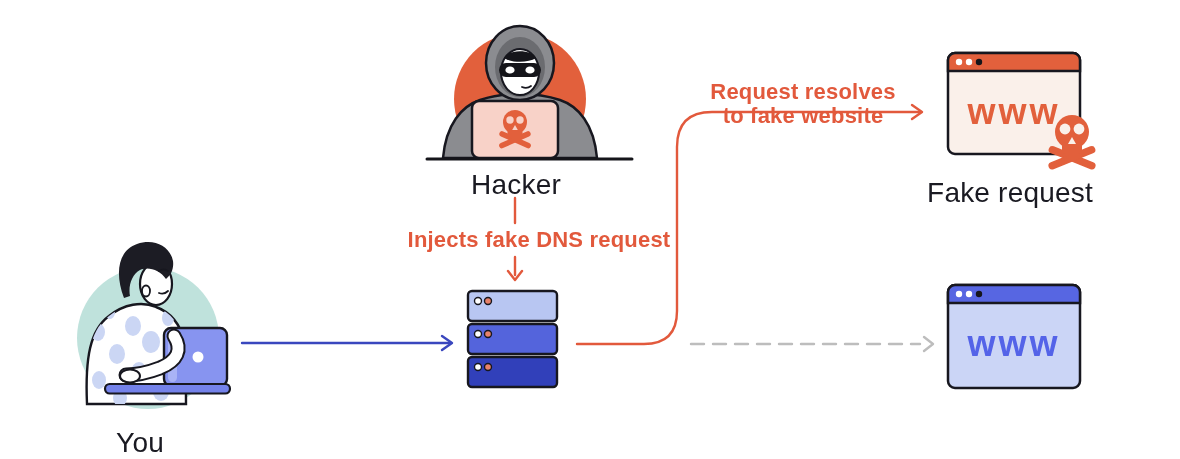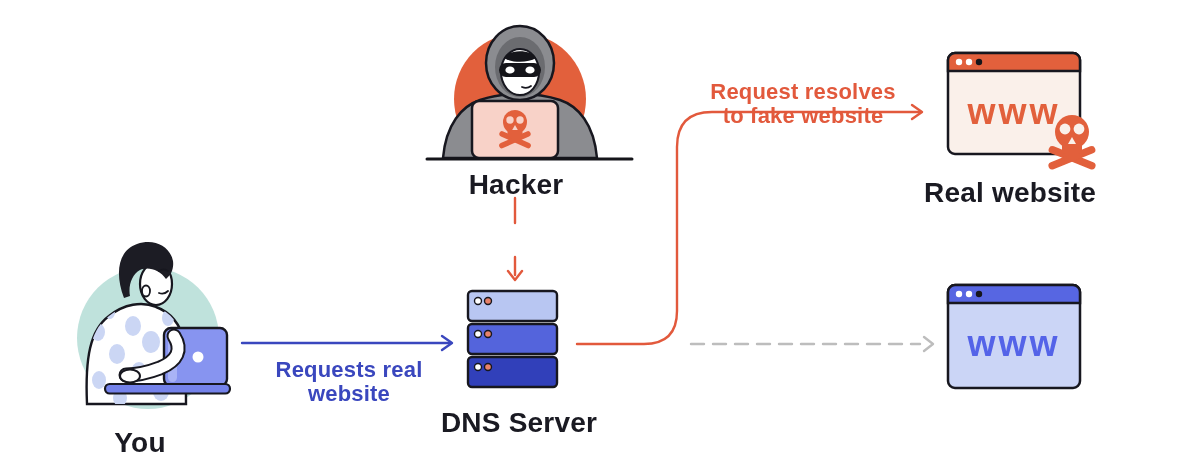--- a/index.html
+++ b/index.html
@@ -1,18 +1,18 @@
 <!DOCTYPE html>
 <html><head>
 <meta charset="utf-8">
 <style>
   html,body{margin:0;padding:0;background:#ffffff;font-family:"Liberation Sans",sans-serif;}
   .stage{position:relative;width:1180px;height:459px;background:#ffffff;overflow:hidden;}
   svg.canvas{position:absolute;left:0;top:0;width:1180px;height:459px;display:block;}
-  .lbl{position:absolute;transform:translateX(-50%);color:#1a1a22;font-size:28px;font-weight:700;
+  .lbl{position:absolute;transform:translateX(-50%);color:#1a1a22;font-size:28px;font-weight:400;
        letter-spacing:.2px;white-space:nowrap;line-height:1;}
   .edge-lbl{position:absolute;transform:translateX(-50%);font-size:22px;font-weight:600;
        text-align:center;line-height:1.08;white-space:pre-line;letter-spacing:.2px;}
   .edge-blue{color:#3a47be;}
   .edge-orange{color:#e2593c;}
   .www{position:absolute;transform:translateX(-50%);font-size:36px;font-weight:800;
        letter-spacing:3px;line-height:1;}
   .www-fake{color:#e2603c;}
   .www-real{color:#5463e8;}
 </style>
@@ -168,24 +168,22 @@
         <path d="M 948,303 v -11 a 7,7 0 0 1 7,-7 h 118 a 7,7 0 0 1 7,7 v 11 z" fill="#5766e2" stroke="#17171f" stroke-width="2.5"></path>
         <circle cx="959" cy="294" r="3.2" fill="#ffffff"></circle>
         <circle cx="969" cy="294" r="3.2" fill="#ffffff"></circle>
         <circle cx="979" cy="294" r="3.2" fill="#15151a"></circle>
       </g>
     </g>
   </svg>
 
   <div class="lbl" style="left:140px; top:429px;">You</div>
   <div class="lbl" style="left:516px; top:171px;">Hacker</div>
-  <div class="lbl" style="left:519px; top:409px;">DNS Server</div>
-  <div class="lbl" style="left:1010px; top:179px;">Real website</div>
+  <div class="lbl" style="left:1010px; top:179px;">Fake request</div>
 
-  <div class="edge-lbl edge-blue" style="left:349px; top:358px;">Requests real
-website</div>
+  <div class="edge-lbl edge-orange" style="left:539px; top:228px;">Injects fake DNS request</div>
   <div class="edge-lbl edge-orange" style="left:803px; top:60px;margin-top:20px;">Request resolves
 to fake website</div>
 
   <div class="www www-fake" style="left:1014px; top:94px;">www</div>
   <div class="www www-real" style="left:1014px; top:326px;">www</div>
 
 </div>
 
 </body></html>

